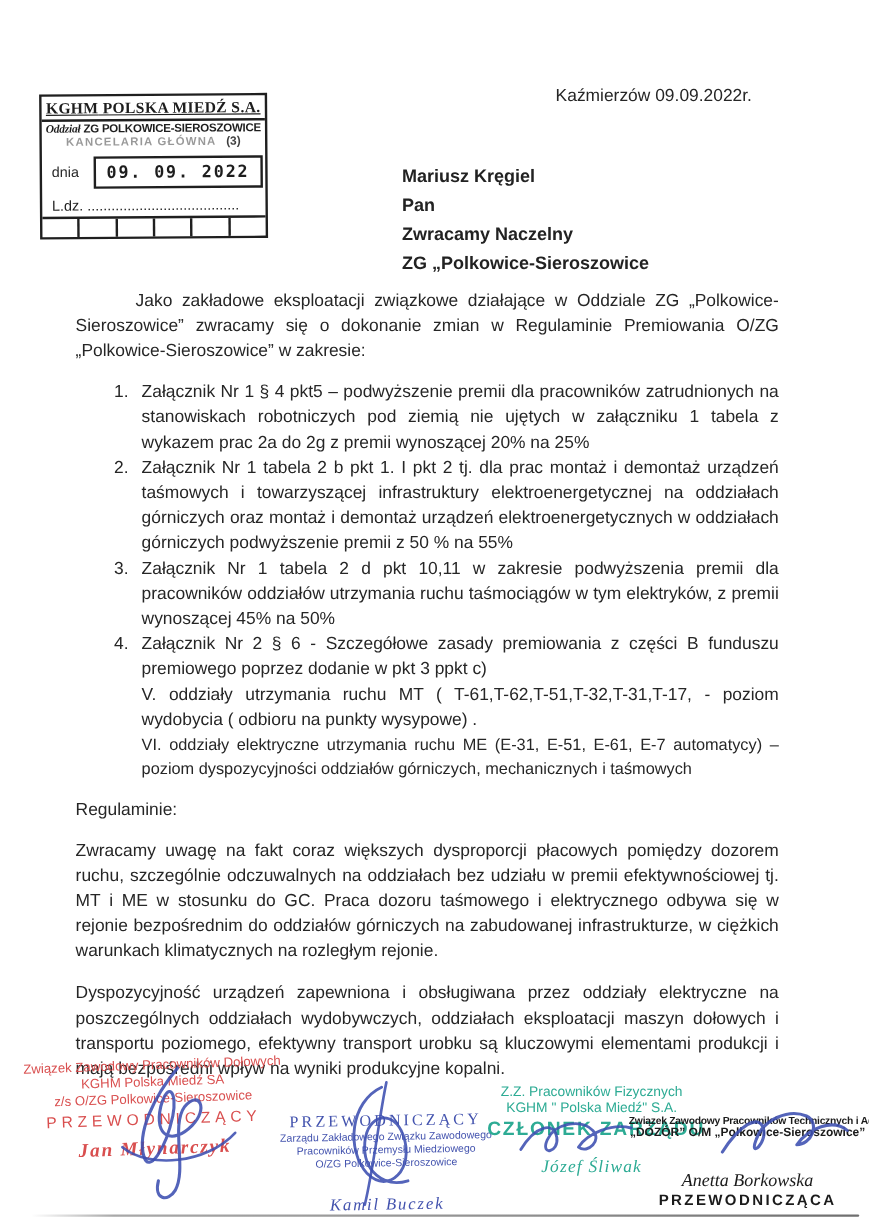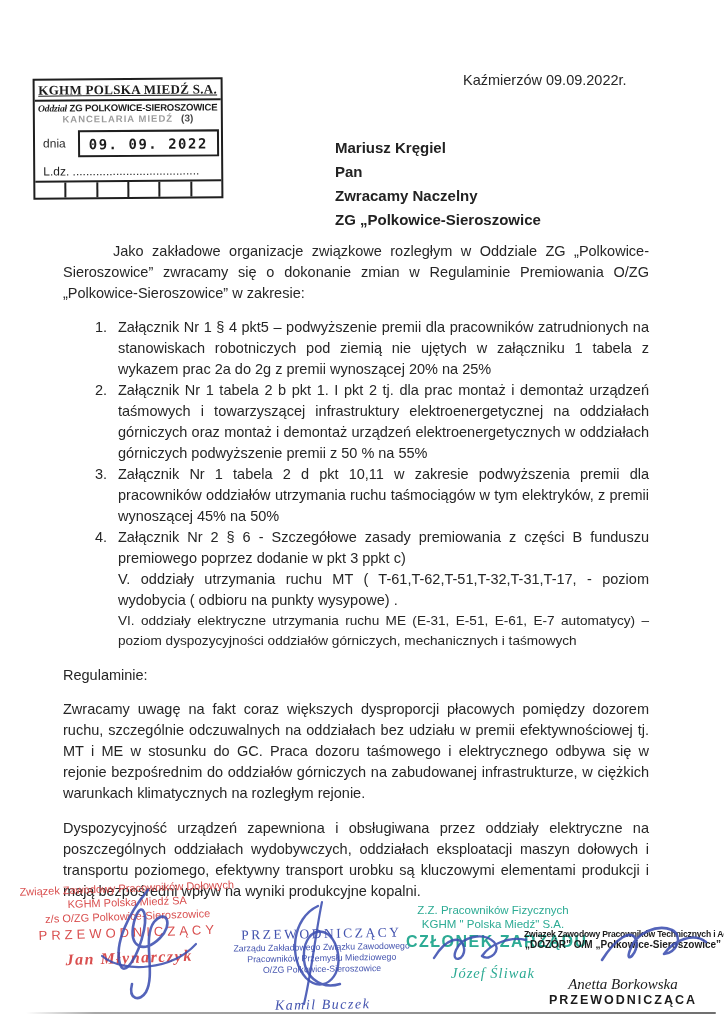--- a/index.html
+++ b/index.html
@@ -107,21 +107,21 @@
 </style>
 </head>
 <body>
 
 <div class="page">
 
   <div class="registry-stamp">
     <div class="stamp-header"><span class="kghm">KGHM</span><span class="rest"> POLSKA MIEDŹ S.A.</span></div>
     <div class="stamp-division"><span class="oddzial">Oddział</span><span> ZG POLKOWICE-SIEROSZOWICE</span></div>
     <div class="stamp-office-row">
-      <span class="office">KANCELARIA MIEDŹ</span>
+      <span class="office">KANCELARIA GŁÓWNA</span>
       <span class="office-no">(3)</span>
     </div>
     <div class="stamp-date-row">
       <span class="stamp-date-label">dnia</span>
       <span class="stamp-date-box">09. 09. 2022</span>
     </div>
     <div class="stamp-ref">L.dz. ......................................</div>
     <div class="stamp-grid">
       <div class="cell"></div>
       <div class="cell"></div>
@@ -135,21 +135,21 @@
   <div class="letter-date">Kaźmierzów 09.09.2022r.</div>
 
   <div class="recipient">
     <div>Mariusz Kręgiel</div>
     <div>Pan</div>
     <div>Zwracamy Naczelny</div>
     <div>ZG „Polkowice-Sieroszowice</div>
   </div>
 
   <div class="letter-body">
-    <p class="intro">Jako zakładowe organizacje związkowe rozległym w Oddziale ZG „Polkowice-Sieroszowice”  zwracamy się o dokonanie zmian w Regulaminie Premiowania O/ZG „Polkowice-Sieroszowice” w zakresie:</p>
+    <p class="intro">Jako zakładowe eksploatacji związkowe działające w Oddziale ZG „Polkowice-Sieroszowice”  zwracamy się o dokonanie zmian w Regulaminie Premiowania O/ZG „Polkowice-Sieroszowice” w zakresie:</p>
 
     <div class="change-list">
       <div class="list-item">
         <span class="item-num">1.</span>
         <span class="item-text">Załącznik Nr 1 § 4 pkt5 – podwyższenie premii dla pracowników zatrudnionych na stanowiskach robotniczych pod ziemią nie ujętych w załączniku 1 tabela z wykazem prac 2a do 2g z premii wynoszącej 20% na 25%</span>
       </div>
       <div class="list-item">
         <span class="item-num">2.</span>
         <span class="item-text">Załącznik Nr 1 tabela 2 b pkt 1. I pkt 2 tj. dla prac montaż i demontaż urządzeń taśmowych i towarzyszącej infrastruktury elektroenergetycznej na oddziałach górniczych oraz montaż i demontaż urządzeń elektroenergetycznych w oddziałach górniczych  podwyższenie premii z 50 % na 55%</span>
       </div>

